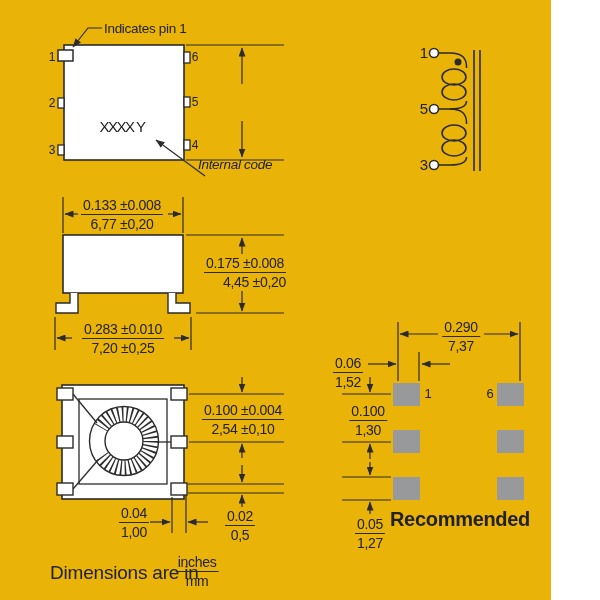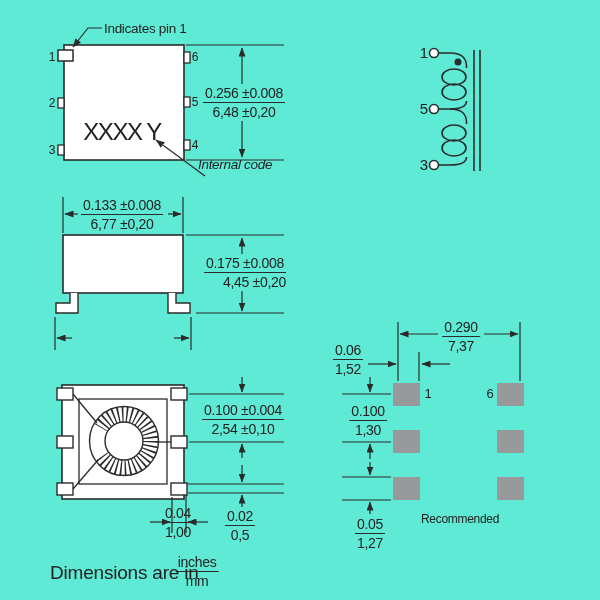--- a/index.html
+++ b/index.html
@@ -1,36 +1,36 @@
 <!DOCTYPE html>
 <html><head>
 <meta charset="utf-8">
 <style>
   html,body{margin:0;padding:0;background:#fff;}
   #stage{
-    position:relative;width:600px;height:600px;background:#5eead4;
+    position:relative;width:551px;height:600px;background:#eab308;
     font-family:"Liberation Sans","DejaVu Sans",sans-serif;color:#222;
     overflow:hidden;
   }
   #linework{position:absolute;left:0;top:0;}
   .txt{position:absolute;white-space:nowrap;color:#222;}
   .note{font-size:13.5px;letter-spacing:-0.3px;}
-  .marking{font-size:24px;letter-spacing:-1.5px;font-weight:500;}
+  .marking{font-size:15px;letter-spacing:-1.5px;font-weight:500;}
   .pinlbl{font-size:12px;transform:translate(-50%,-50%);}
   .schpin{font-size:15px;transform:translate(-100%,-50%);}
   .padlbl{font-size:13px;transform:translate(-50%,-50%);}
   .dim{
     position:absolute;transform:translateX(-50%);text-align:center;
     font-size:14px;line-height:14px;letter-spacing:-0.3px;white-space:nowrap;
   }
   .dim .l1{border-bottom:1.5px solid #2b2b2b;padding:0 2px 2px 2px;}
   .dim .l2{padding-top:2px;}
   .lp-title{
     position:absolute;transform:translateX(-50%);text-align:center;
-    font-size:12px;font-weight:normal;line-height:18px;letter-spacing:-0.3px;white-space:nowrap;
+    font-size:20px;font-weight:bold;line-height:18px;letter-spacing:-0.3px;white-space:nowrap;
   }
   .footer-prefix{font-size:19px;letter-spacing:-0.2px;}
 </style>
 </head>
 <body>
 
 <div id="stage">
 
   <svg id="linework" width="600" height="600" viewBox="0 0 600 600">
     <defs>
@@ -194,54 +194,54 @@
   <div class="txt note" style="left:198px;top:157px;font-style:italic;">Internal code</div>
   <div class="txt marking" style="left:122px;top:118px;transform:translateX(-50%);">XXXX Y</div>
 
   <div class="txt pinlbl" style="left:52px;top:57px;">1</div>
   <div class="txt pinlbl" style="left:52px;top:103px;">2</div>
   <div class="txt pinlbl" style="left:52px;top:150px;">3</div>
   <div class="txt pinlbl" style="left:195px;top:57px;">6</div>
   <div class="txt pinlbl" style="left:195px;top:102px;">5</div>
   <div class="txt pinlbl" style="left:195px;top:145px;">4</div>
 
-  <div class="dim" style="left:244px;top:86px;">
-    <div class="l1">0.256 ±0.008</div>
-    <div class="l2">6,48 ±0,20</div>
-  </div>
   <div class="dim" style="left:122px;top:198px;">
     <div class="l1">0.133 ±0.008</div>
     <div class="l2">6,77 ±0,20</div>
   </div>
   <div class="dim" style="left:245px;top:256px;text-align:right;">
     <div class="l1">0.175 ±0.008</div>
     <div class="l2">4,45 ±0,20</div>
   </div>
+  <div class="dim" style="left:123px;top:322px;">
+    <div class="l1">0.283 ±0.010</div>
+    <div class="l2">7,20 ±0,25</div>
+  </div>
   <div class="dim" style="left:243px;top:403px;">
     <div class="l1">0.100 ±0.004</div>
     <div class="l2">2,54 ±0,10</div>
   </div>
-  <div class="dim" style="left:134px;top:506px;margin-left:44px;">
+  <div class="dim" style="left:134px;top:506px;">
     <div class="l1">0.04</div>
     <div class="l2">1,00</div>
   </div>
   <div class="dim" style="left:240px;top:509px;">
     <div class="l1">0.02</div>
     <div class="l2">0,5</div>
   </div>
 
   <div class="txt schpin" style="left:428px;top:52px;">1</div>
   <div class="txt schpin" style="left:428px;top:108px;">5</div>
   <div class="txt schpin" style="left:428px;top:164px;">3</div>
 
   <div class="dim" style="left:461px;top:320px;">
     <div class="l1">0.290</div>
     <div class="l2">7,37</div>
   </div>
-  <div class="dim" style="left:348px;top:343px;">
+  <div class="dim" style="left:348px;top:356px;">
     <div class="l1">0.06</div>
     <div class="l2">1,52</div>
   </div>
   <div class="dim" style="left:368px;top:404px;">
     <div class="l1">0.100</div>
     <div class="l2">1,30</div>
   </div>
   <div class="dim" style="left:370px;top:517px;">
     <div class="l1">0.05</div>
     <div class="l2">1,27</div>

